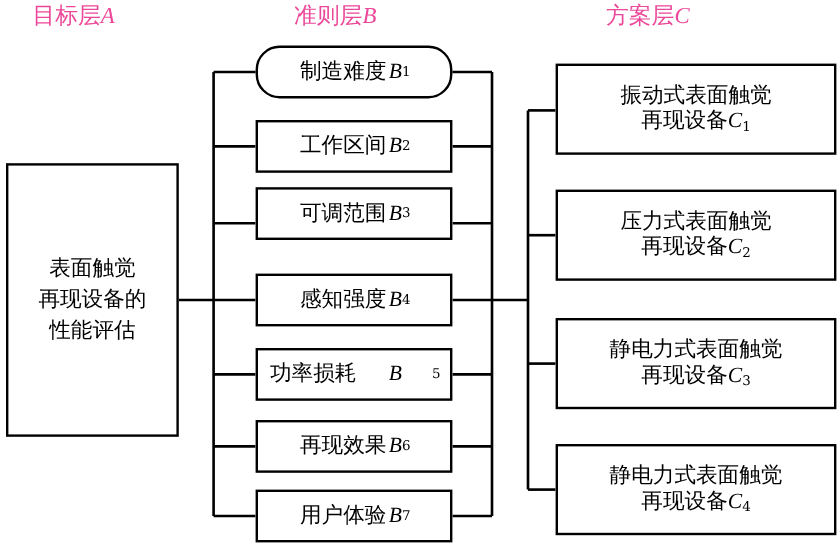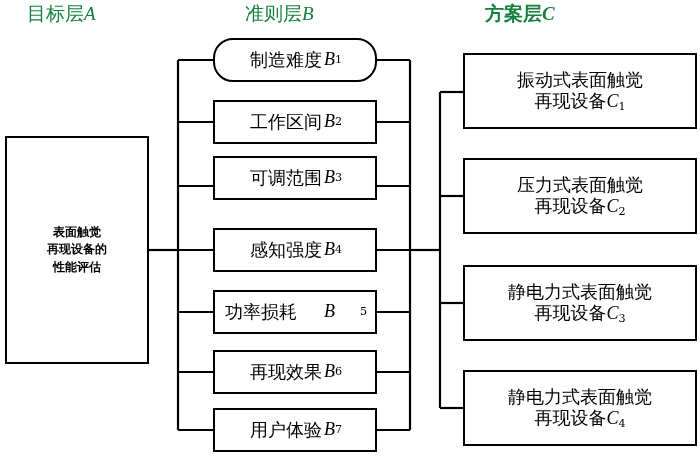--- a/index.html
+++ b/index.html
@@ -9,47 +9,47 @@
     background:#ffffff;
     font-family:"DejaVu Serif","Liberation Serif",serif;
     color:#000000;
     overflow:hidden;
   }
   .hdr{
     position:absolute;
     font-size:19px;
     line-height:1;
     white-space:nowrap;
-    color:#15803d;
+    color:#ec4899;
     letter-spacing:0px;
   }
   .hdr .it{font-style:italic;font-family:"Liberation Serif","DejaVu Serif",serif;}
   #hdr-a{left:27px;top:4px;}
   #hdr-b{left:245px;top:4px;}
-  #hdr-c{left:485px;top:4px;font-weight:bold;}
+  #hdr-c{left:505px;top:4px;}
 
   .node{
     position:absolute;
     border:2px solid #000;
     background:#fff;
     box-sizing:border-box;
     display:flex;
     align-items:center;
     justify-content:center;
     text-align:center;
     font-size:18px;
     line-height:1.18;
     color:#000;
   }
   .node .txt{display:block;padding:0 2px;white-space:pre-line;}
   .node .it{font-style:italic;font-family:"Liberation Serif","DejaVu Serif",serif;}
   .node sub{font-size:0.62em;font-style:normal;vertical-align:-0.28em;
             font-family:"DejaVu Serif","Liberation Serif",serif;}
 
-  #goal-node{left:5px;top:136px;width:144px;height:228px;font-size:12px;line-height:1.45;font-weight:bold;}
+  #goal-node{left:5px;top:136px;width:144px;height:228px;font-size:18px;line-height:1.45;}
 
   .b-node{left:213px;width:164px;height:44px;}
   .c-node{left:463px;width:234px;height:76px;}
 
   #lines{position:absolute;left:0;top:0;width:700px;height:459px;pointer-events:none;}
   #lines line{stroke:#000;stroke-width:2.2;stroke-linecap:butt;}
 </style>
 </head>
 <body>
 

